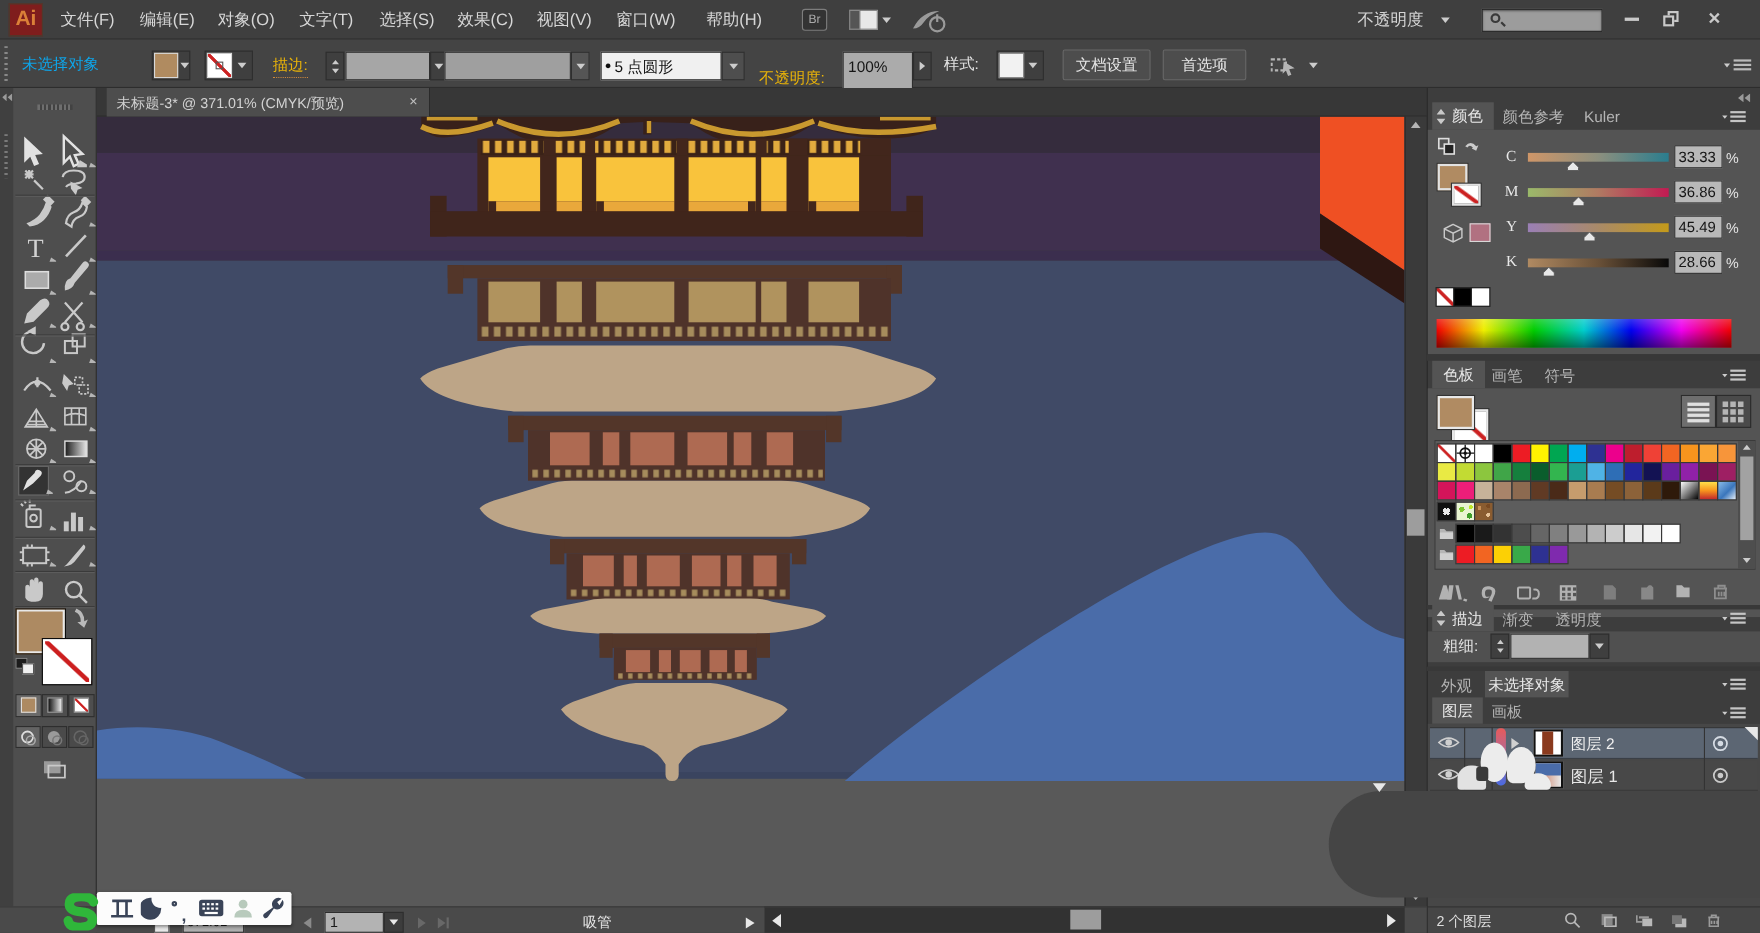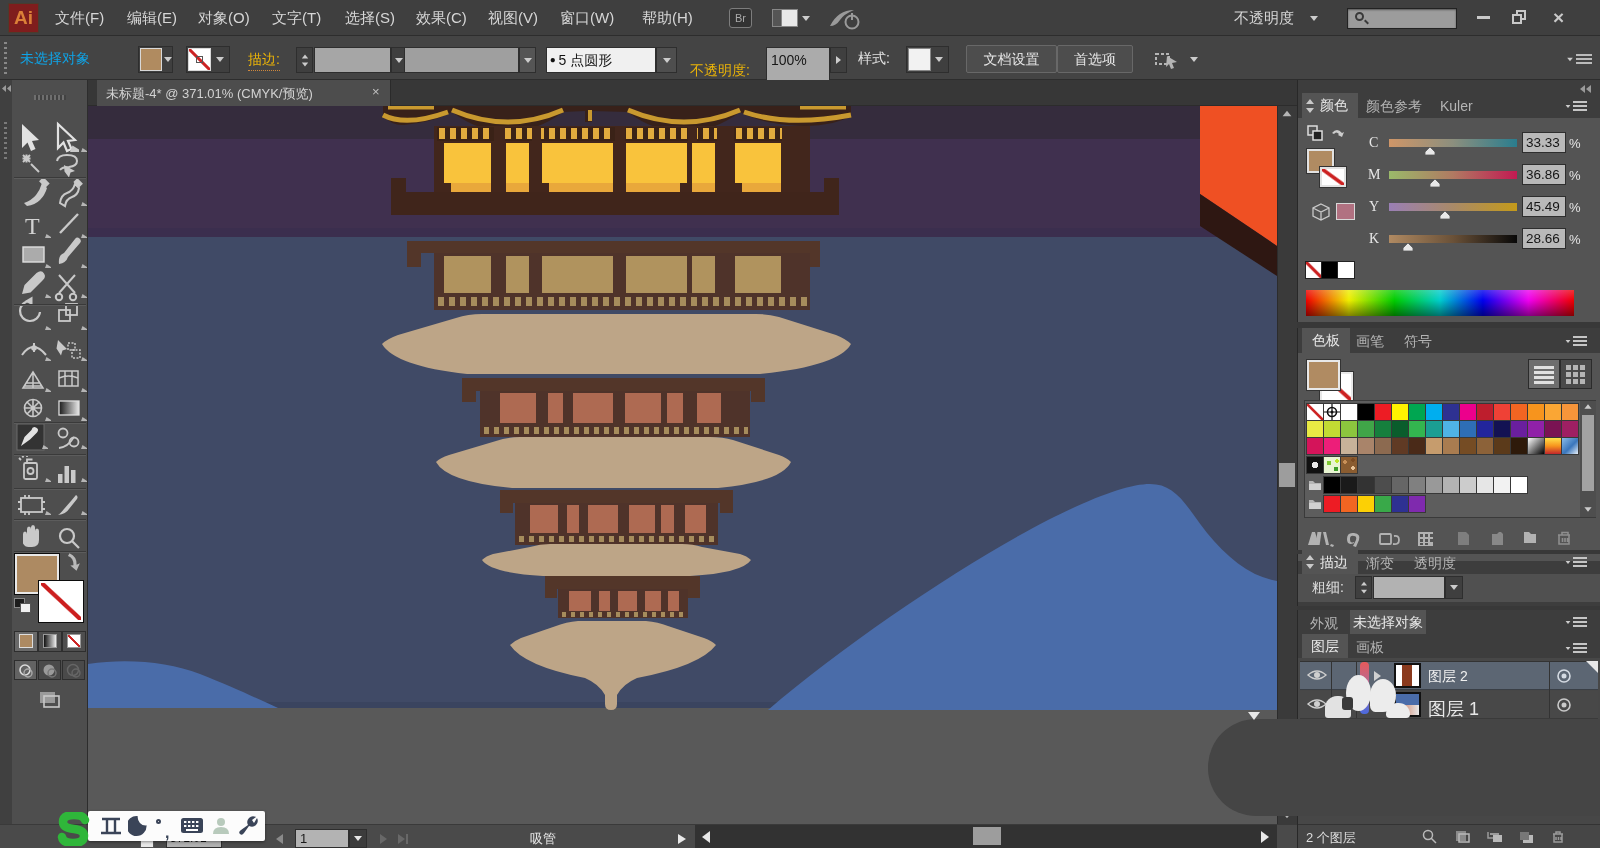--- a/index.html
+++ b/index.html
@@ -73,21 +73,21 @@
   </div>
 <span class="a olink" style="left:690px;top:62px">不透明度:</span>
 <div class="a fld" style="left:766px;top:47px;width:64px;height:40px;padding-left:4px;line-height:24px">100%</div>
 <div class="a dd" style="left:830px;top:47px;width:17px;height:26px">
     <div style="width:0;height:0;border-top:4px solid transparent;border-bottom:4px solid transparent;border-left:5px solid #ccc"></div>
   </div>
 <span class="a" style="left:858px;top:50px;color:#e2e2e2;font-size:14px">样式:</span>
 <div class="a" style="left:906px;top:46px;width:43px;height:27px;background:#3f3f3f;border:1px solid #2e2e2e"></div>
 <div class="a" style="left:908px;top:48px;width:23px;height:23px;background:#f2f2f2;border:1px solid #888"></div>
 <div class="a tri-d" style="left:935px;top:57px"></div>
-<div class="a btn" style="left:966px;top:45px;width:91px;height:28px">文档设置</div>
+<div class="a btn" style="left:966px;top:45px;width:80px;height:28px">文档设置</div>
 <div class="a btn" style="left:1057px;top:45px;width:76px;height:28px">首选项</div>
 <svg class="a" style="left:1155px;top:50px" width="26" height="20" viewBox="0 0 26 20">
     <rect x="1" y="4" width="13" height="10" fill="none" stroke="#b5b5b5" stroke-width="2" stroke-dasharray="3 2"></rect>
     <path d="M12 6 L22 12 L17 13 L19 18 L16 19 L14 14 L11 17Z" fill="#b5b5b5"></path>
   </svg>
 <div class="a tri-d" style="left:1190px;top:57px"></div>
 <div class="a" style="left:1576px;top:54px;width:16px;height:2px;background:#bbb;box-shadow:0 4px #bbb,0 8px #bbb"></div>
 <div class="a tri-d" style="left:1566px;top:57px;transform:scale(.7)"></div>
 
 <div class="a" style="left:0;top:80px;width:12px;height:768px;background:#404040"></div>
@@ -252,21 +252,21 @@
     <circle cx="11" cy="11" r="4" fill="none" stroke="#666" stroke-width="1.4"></circle>
   </svg>
 
 <svg class="a" style="left:38px;top:688px" width="24" height="20">
     <rect x="2" y="4" width="15" height="11" fill="#9a9a9a"></rect>
     <rect x="6" y="8" width="15" height="11" fill="none" stroke="#c9c9c9" stroke-width="1.6"></rect>
   </svg>
 
 <div class="a" style="left:88px;top:80px;width:1212px;height:26px;background:#373737;border-bottom:1px solid #2c2c2c"></div>
 <div class="a" style="left:97px;top:80px;width:294px;height:26px;background:#4d4d4d;border-right:1px solid #2a2a2a"></div>
-<span class="a" style="left:106px;top:85px;color:#d2d2d2;font-size:13px">未标题-4* @ 371.01% (CMYK/预览)</span>
+<span class="a" style="left:106px;top:85px;color:#d2d2d2;font-size:13px">未标题-3* @ 371.01% (CMYK/预览)</span>
 <span class="a" style="left:372px;top:84px;color:#c0c0c0;font-size:13px">×</span>
 <div class="a" style="left:88px;top:106px;width:1189px;height:718px;overflow:hidden">
 <svg width="1189" height="718" viewBox="0 0 1189 718">
 <defs>
 <pattern id="sy" x="349" y="22" width="11" height="30" patternUnits="userSpaceOnUse">
           <rect width="11" height="30" fill="#3a2217"></rect>
           <rect x="2" width="6" height="11" fill="#e2ab3e"></rect>
         </pattern>
 <pattern id="sk" x="348" y="190" width="11" height="30" patternUnits="userSpaceOnUse">
           <rect width="11" height="30" fill="#4f332a"></rect>
@@ -638,21 +638,21 @@
 <span class="a" style="left:1428px;top:668px;color:#f0f0f0;font-size:14px">图层 2</span>
 <div class="a" style="left:1549px;top:661px;width:1px;height:57px;background:#333"></div>
 <svg class="a" style="left:1556px;top:668px" width="16" height="16">
     <circle cx="8" cy="8" r="6" fill="none" stroke="#d4dae2" stroke-width="1.6"></circle>
     <circle cx="8" cy="8" r="2.5" fill="#d4dae2"></circle>
   </svg>
 <div class="a" style="left:1586px;top:661px;width:0;height:0;border-left:12px solid transparent;border-top:12px solid #e8e8e8"></div>
 <div class="a" style="left:1394px;top:692px;width:27px;height:25px;background:#fff;border:2px solid #111"></div>
 <div class="a" style="left:1396px;top:694px;width:23px;height:13px;background:#4a6ca9"></div>
 <div class="a" style="left:1396px;top:705px;width:23px;height:10px;background:linear-gradient(90deg,#c86a4a,#e8e8e8)"></div>
-<span class="a" style="left:1428px;top:697px;color:#e8e8e8;font-size:18px">图层 1</span>
+<span class="a" style="left:1428px;top:697px;color:#e8e8e8;font-size:15px">图层 1</span>
 <svg class="a" style="left:1556px;top:697px" width="16" height="16">
     <circle cx="8" cy="8" r="6" fill="none" stroke="#c9c9c9" stroke-width="1.6"></circle>
     <circle cx="8" cy="8" r="2.5" fill="#c9c9c9"></circle>
   </svg>
 
 <div class="a" style="left:1298px;top:824px;width:302px;height:24px;background:#464646;border-top:1px solid #333"></div>
 <span class="a" style="left:1306px;top:829px;color:#dedede;font-size:13px">2 个图层</span>
 <svg class="a" style="left:1420px;top:828px" width="160" height="17" viewBox="0 0 160 17">
 <g fill="none" stroke="#b9b9b9" stroke-width="1.5">
 <circle cx="8" cy="7" r="4.5"></circle>

